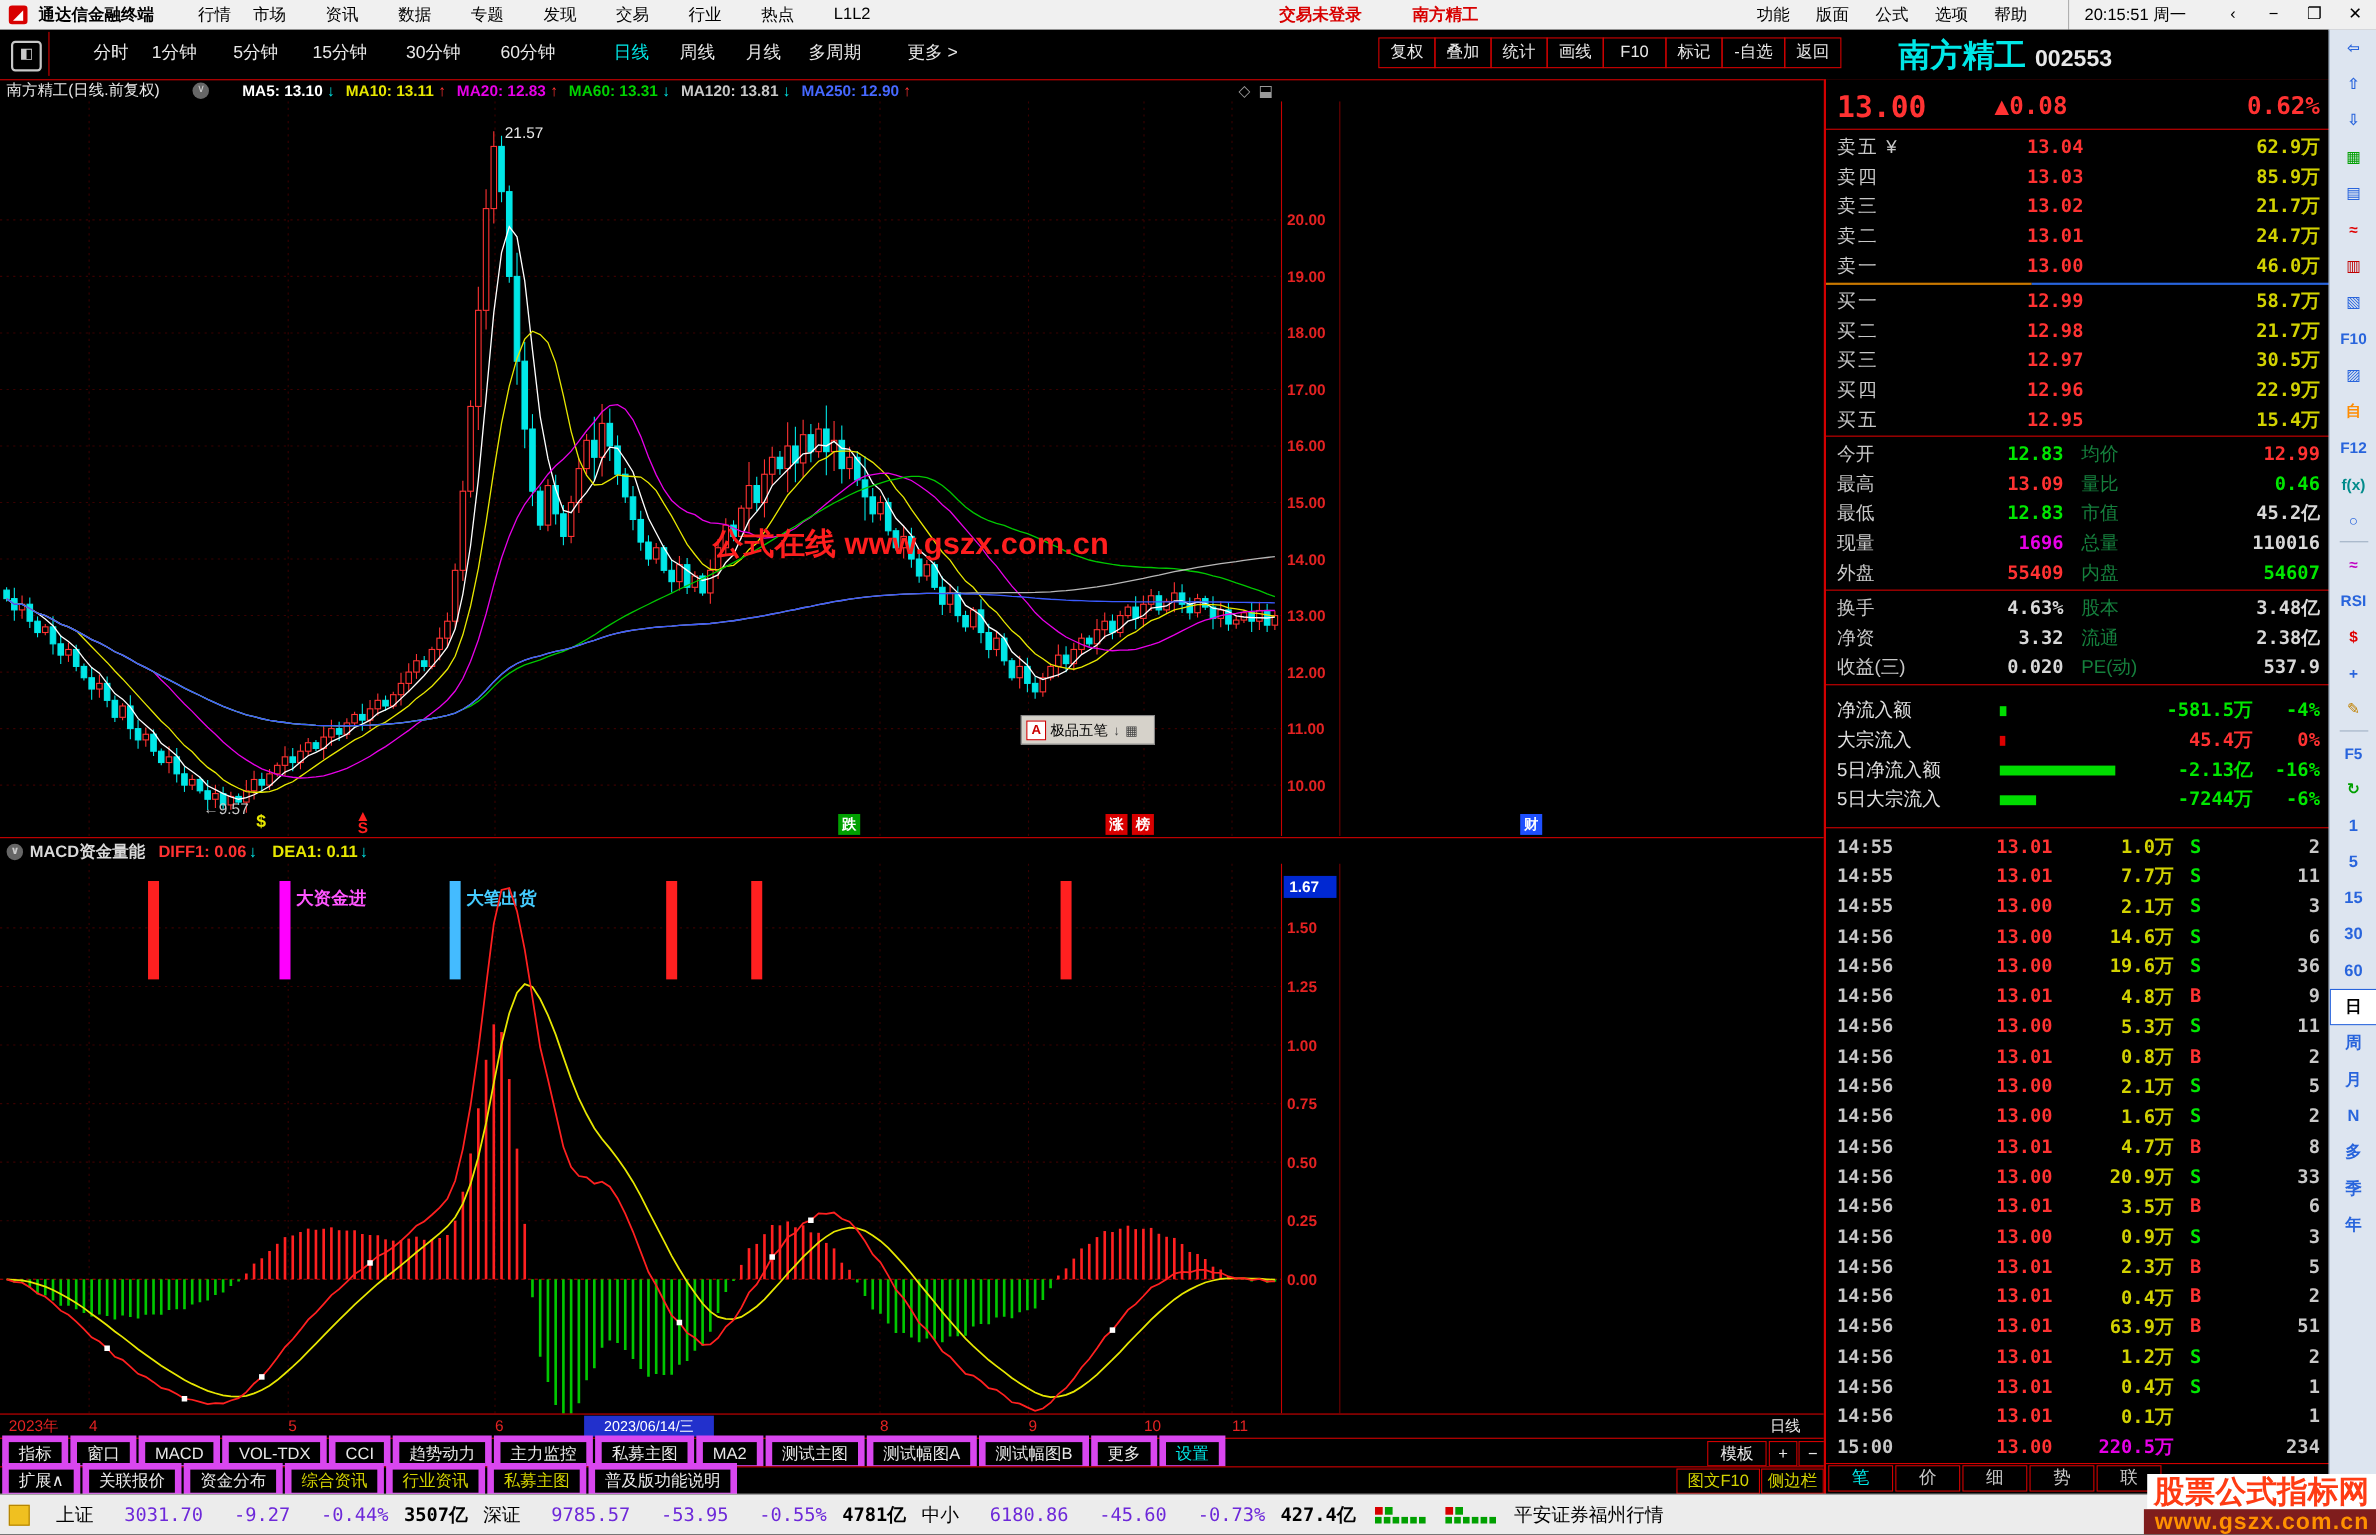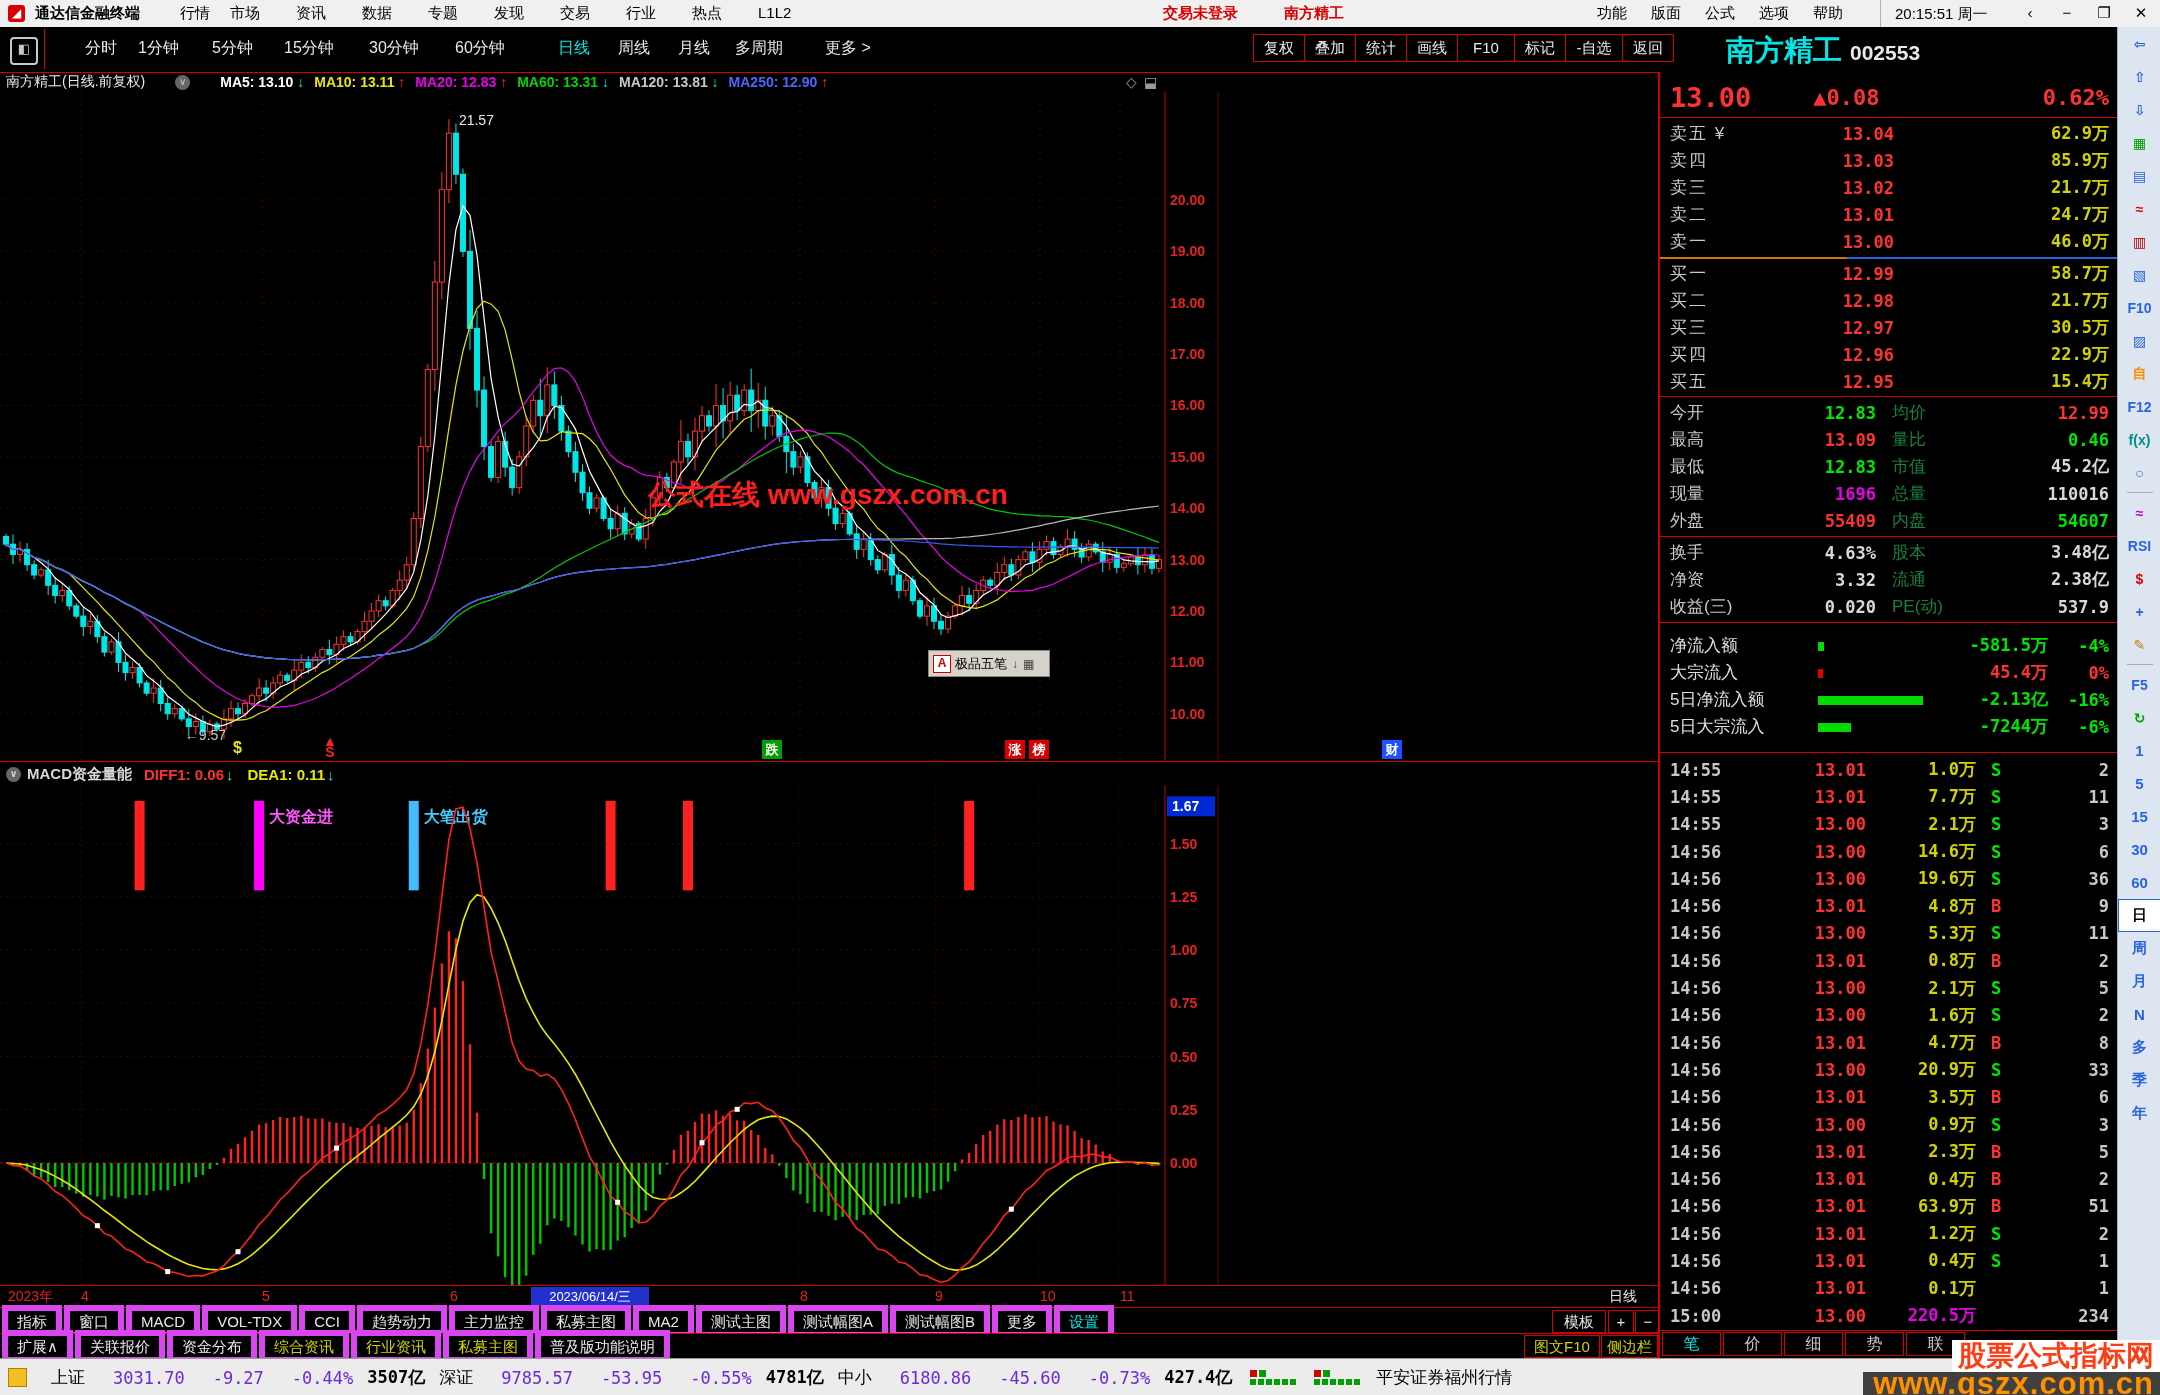--- a/index.html
+++ b/index.html
@@ -110,21 +110,21 @@
   .idx-name{color:#000;margin-left:14px;}
   .idx-green{color:#6d28d9;font-weight:normal;margin-left:28px;}
   .idx-amt{color:#000;font-weight:bold;margin-left:14px;}
   .sig{display:inline-flex;flex-direction:column;margin-left:18px;gap:2px;}
   .sigrow{display:flex;gap:2px;}
   .sq{width:7px;height:7px;}
   #broker{margin-left:16px;color:#000;}
   
   #wm1{position:absolute;right:0;top:1340px;background:#fff;color:#ff3c14;font-size:28px;font-weight:bold;
        padding:0 6px;line-height:32px;}
-  #wm2{position:absolute;right:0;top:1372px;background:#404040;color:#ff9100;font-size:31px;font-weight:bold;
+  #wm2{position:absolute;right:0;top:1372px;background:#7f1d1d;color:#ff9100;font-size:21px;font-weight:bold;
        padding:2px 6px 1px 10px;line-height:20px;letter-spacing:1px;}
   svg{display:block;}
 </style>
 </head>
 <body>
 
 <div id="menubar" class="abs">
   <div id="logo">◢</div>
   <span class="menu-item" style="margin-left:10px;font-weight:bold">通达信金融终端</span>
   <span id="menu-items" style="display:flex">

